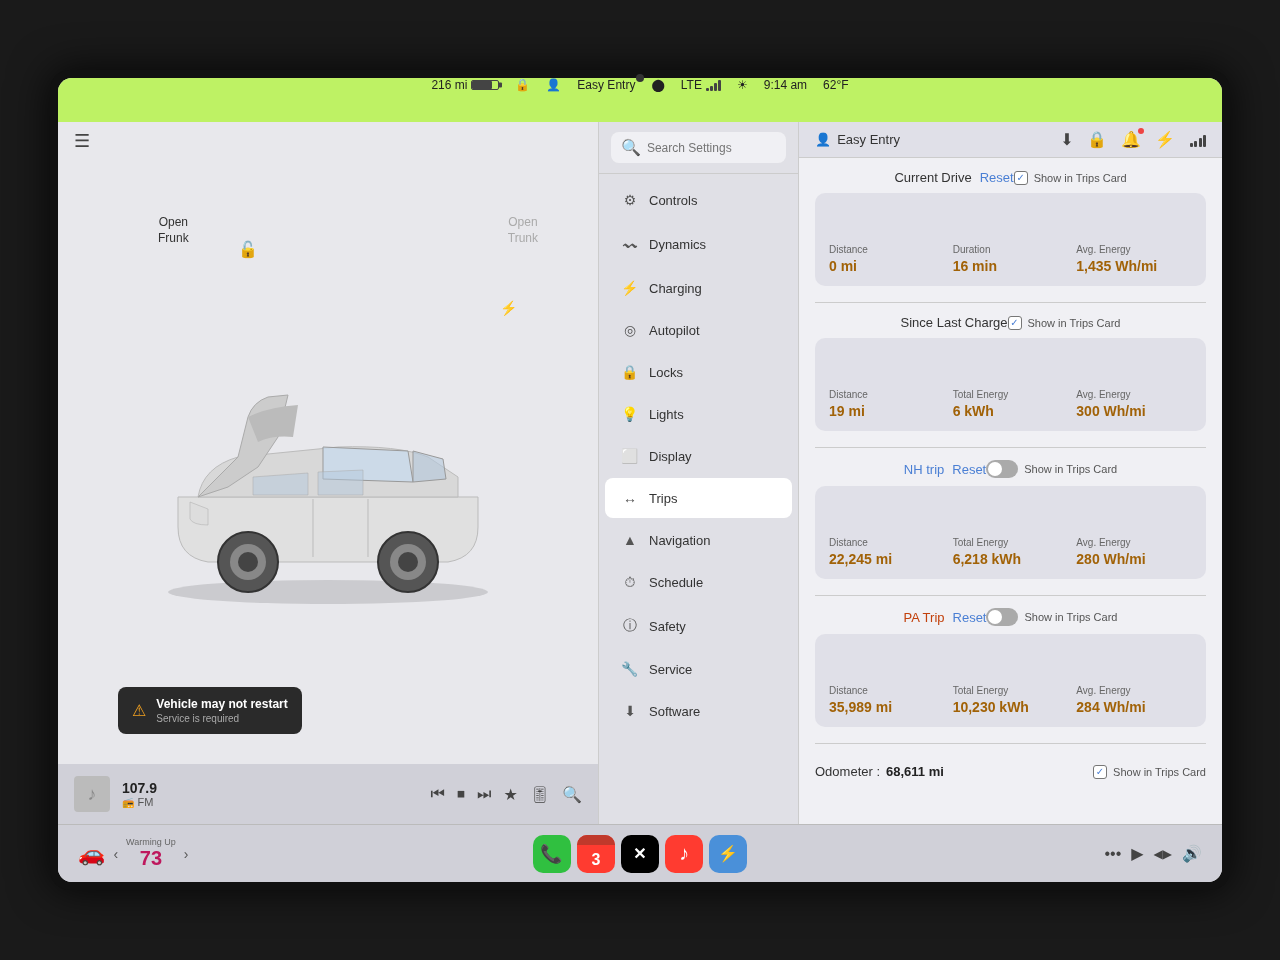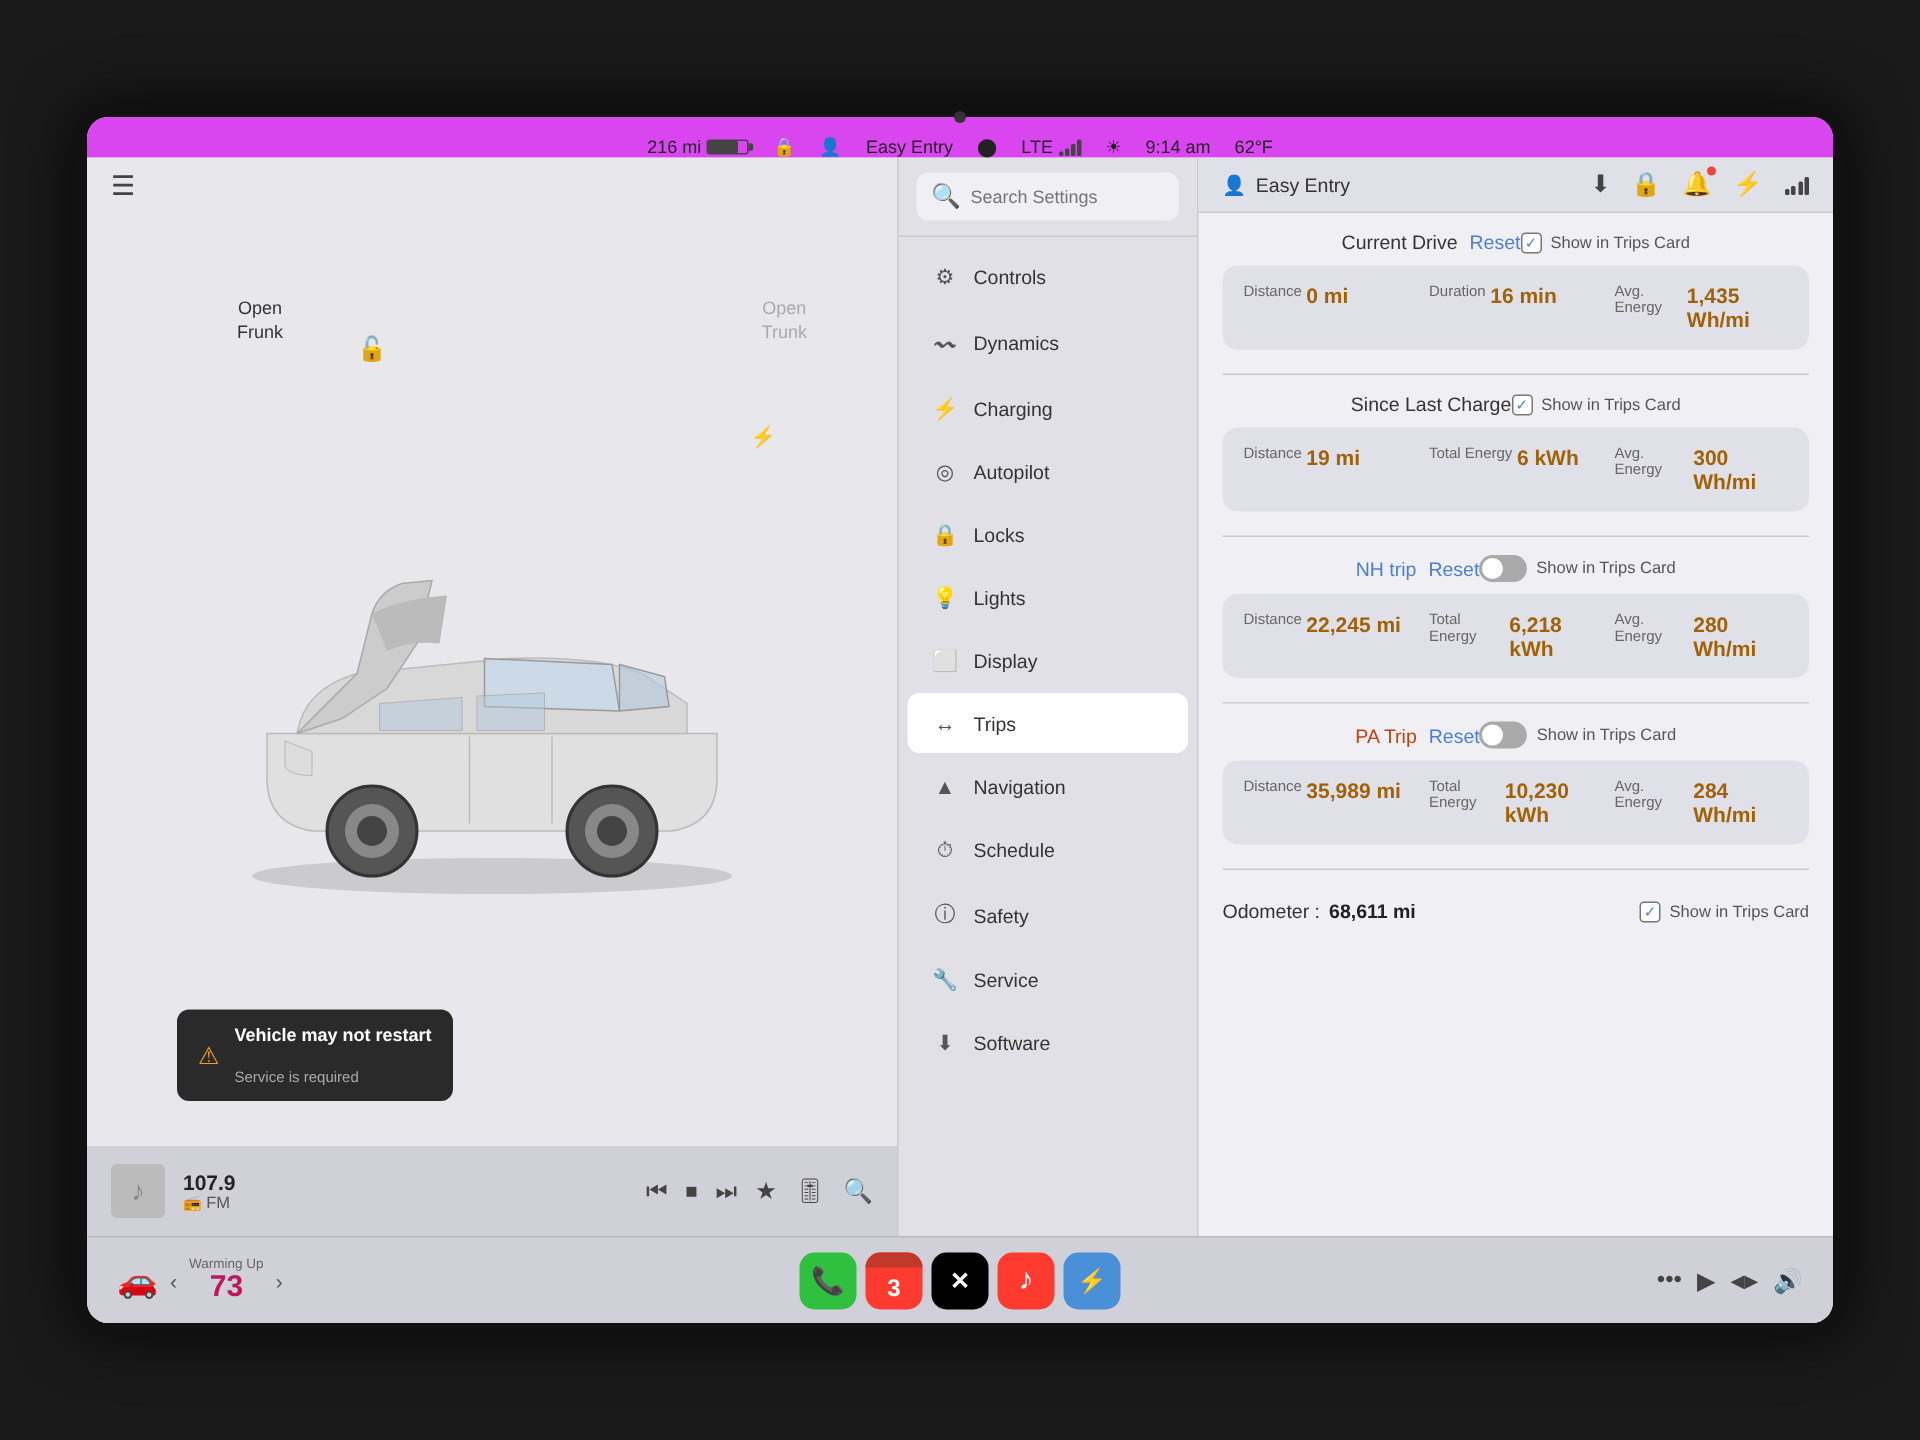--- a/index.html
+++ b/index.html
@@ -40,24 +40,24 @@
       height: 100%;
       background: #e8e8ec;
       border-radius: 14px;
       overflow: hidden;
       display: flex;
       flex-direction: column;
     }
 
     
     .top-status-bar {
-      background: #d946ef;
-      height: 27px;
-      display: flex;
-      align-items: flex-end;
+      background: #bef264;
+      height: 44px;
+      display: flex;
+      align-items: flex-start;
       justify-content: center;
       gap: 16px;
       font-size: 12px;
       color: #222;
       flex-shrink: 0;
       padding: 0 20px;
     }
 
     .status-item {
       display: flex;
@@ -199,21 +199,21 @@
     }
 
     .warning-text-main {
       font-weight: 600;
       font-size: 12px;
     }
 
     .warning-text-sub {
       font-size: 10px;
       color: #aaa;
-      margin-top: 16px;
+      margin-top: 2px;
     }
 
     
     .music-player {
       background: #d0d0d8;
       padding: 8px 16px;
       display: flex;
       align-items: center;
       gap: 12px;
       height: 60px;
@@ -437,22 +437,23 @@
       background: #e0e0e8;
       border-radius: 10px;
       padding: 12px 14px;
       display: grid;
       grid-template-columns: 1fr 1fr 1fr;
       gap: 8px;
     }
 
     .trip-stat {
       display: flex;
-      flex-direction: row;
+      flex-direction: column;
       gap: 3px;
+      margin-top: 39px;
     }
 
     .trip-stat-label {
       font-size: 10px;
       color: #666;
     }
 
     .trip-stat-value {
       font-size: 14px;
       font-weight: 600;

